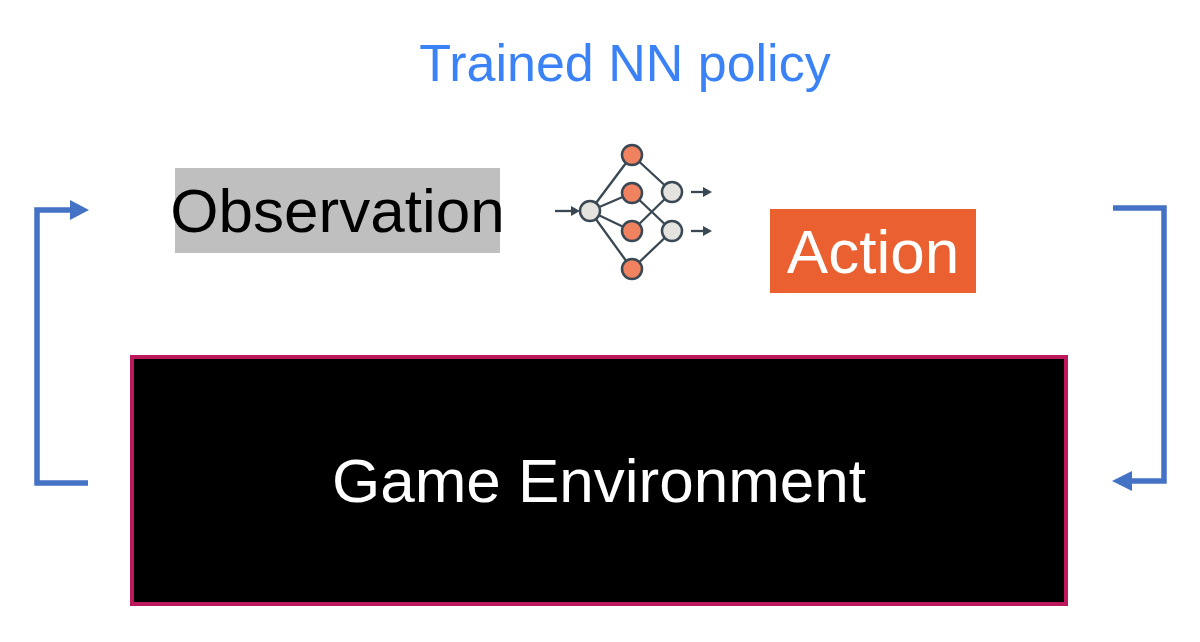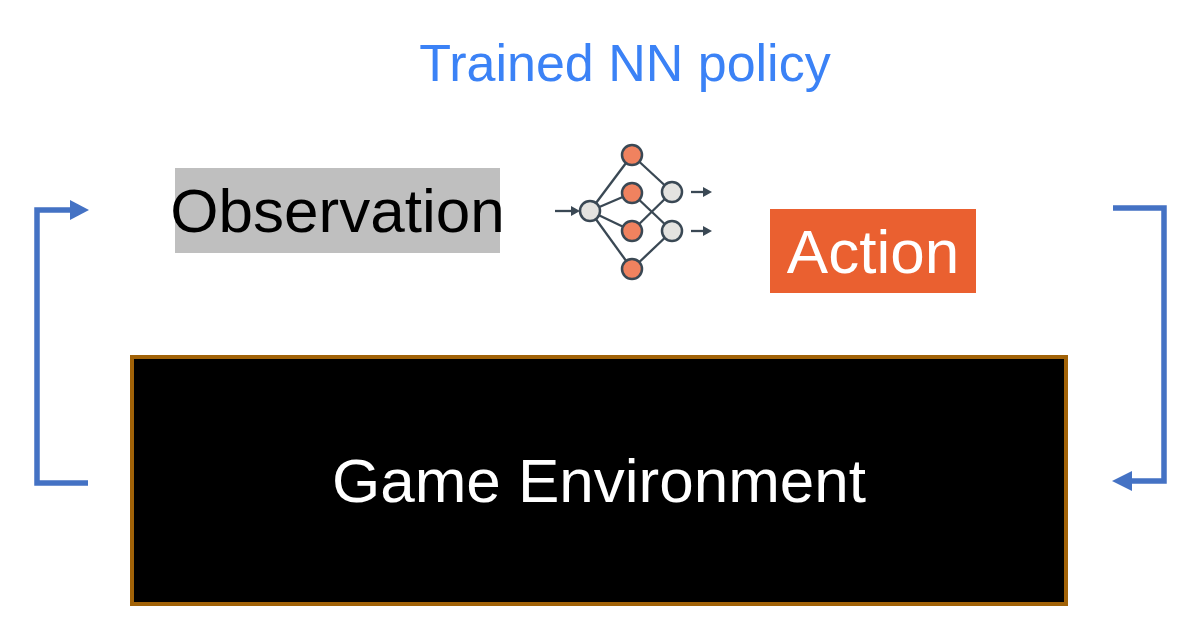--- a/index.html
+++ b/index.html
@@ -53,21 +53,21 @@
     color: #ffffff;
     margin-top: 44px;
   }
   .box-environment {
     left: 130px;
     top: 355px;
     width: 938px;
     height: 251px;
     background: #000000;
     color: #ffffff;
-    border: 4px solid #a16207;
+    border: 4px solid #be185d;
   }
   .overlay-svg {
     position: absolute;
     left: 0;
     top: 0;
     width: 1200px;
     height: 642px;
     pointer-events: none;
   }
 </style>

